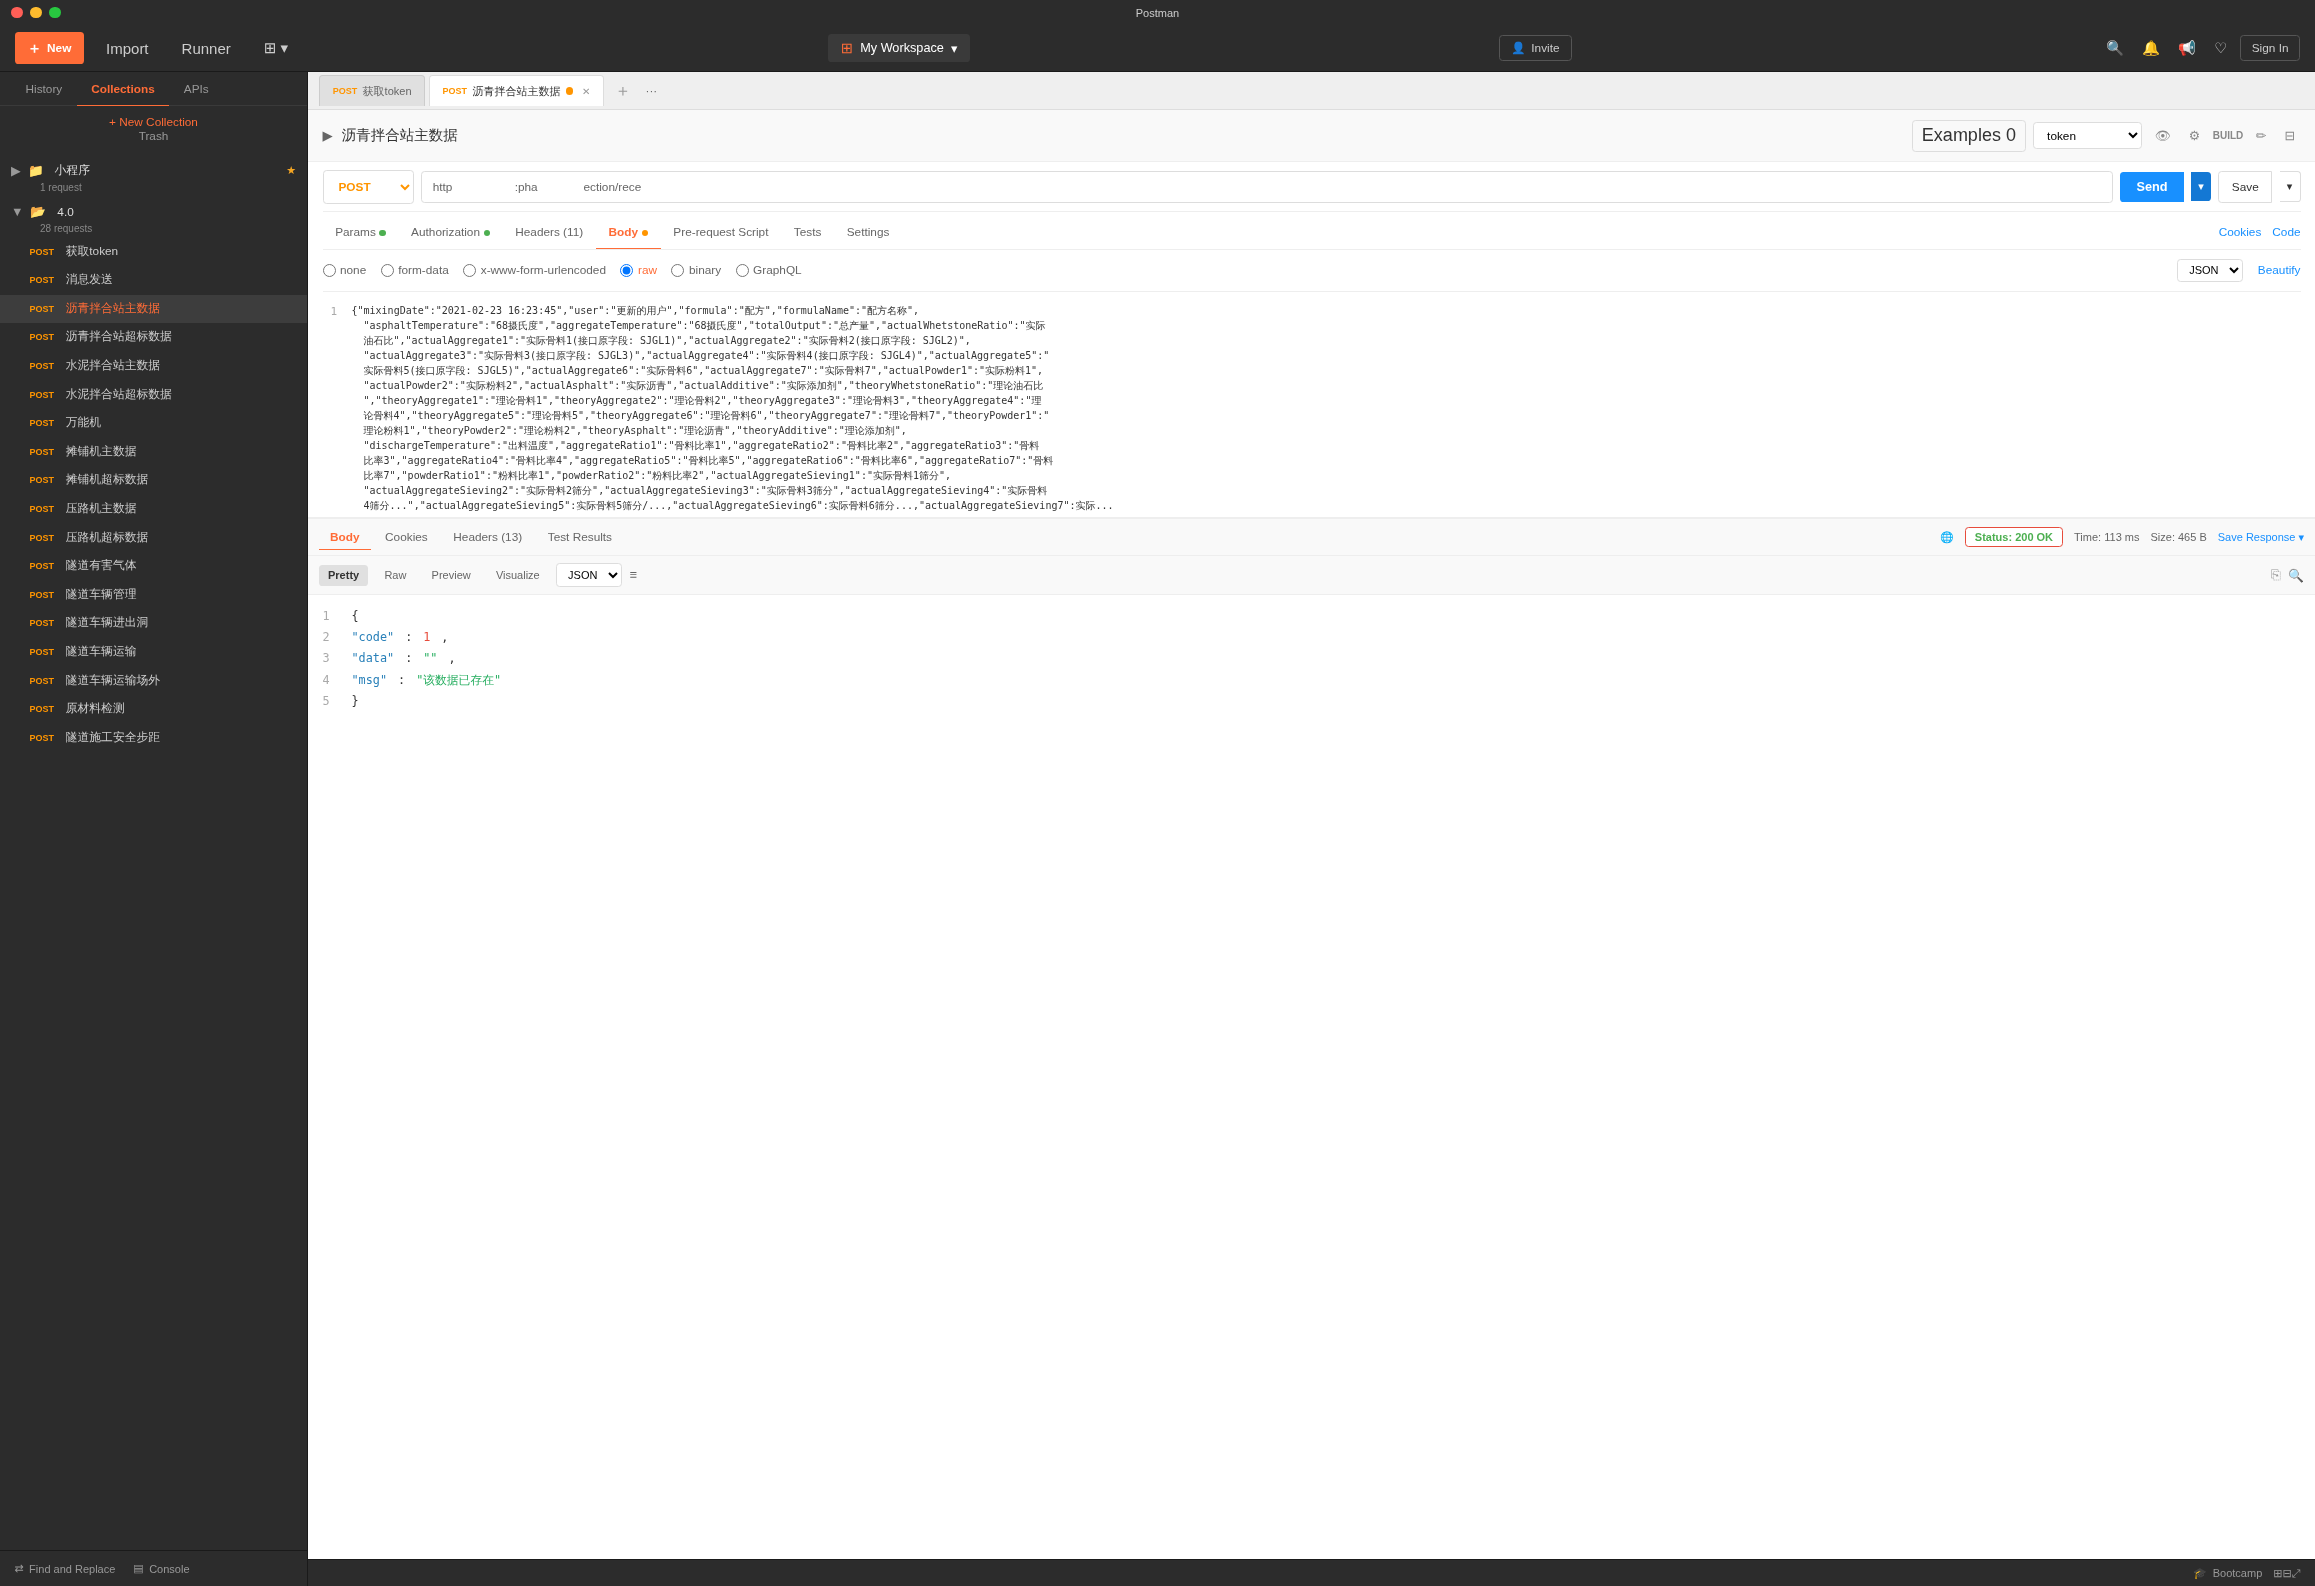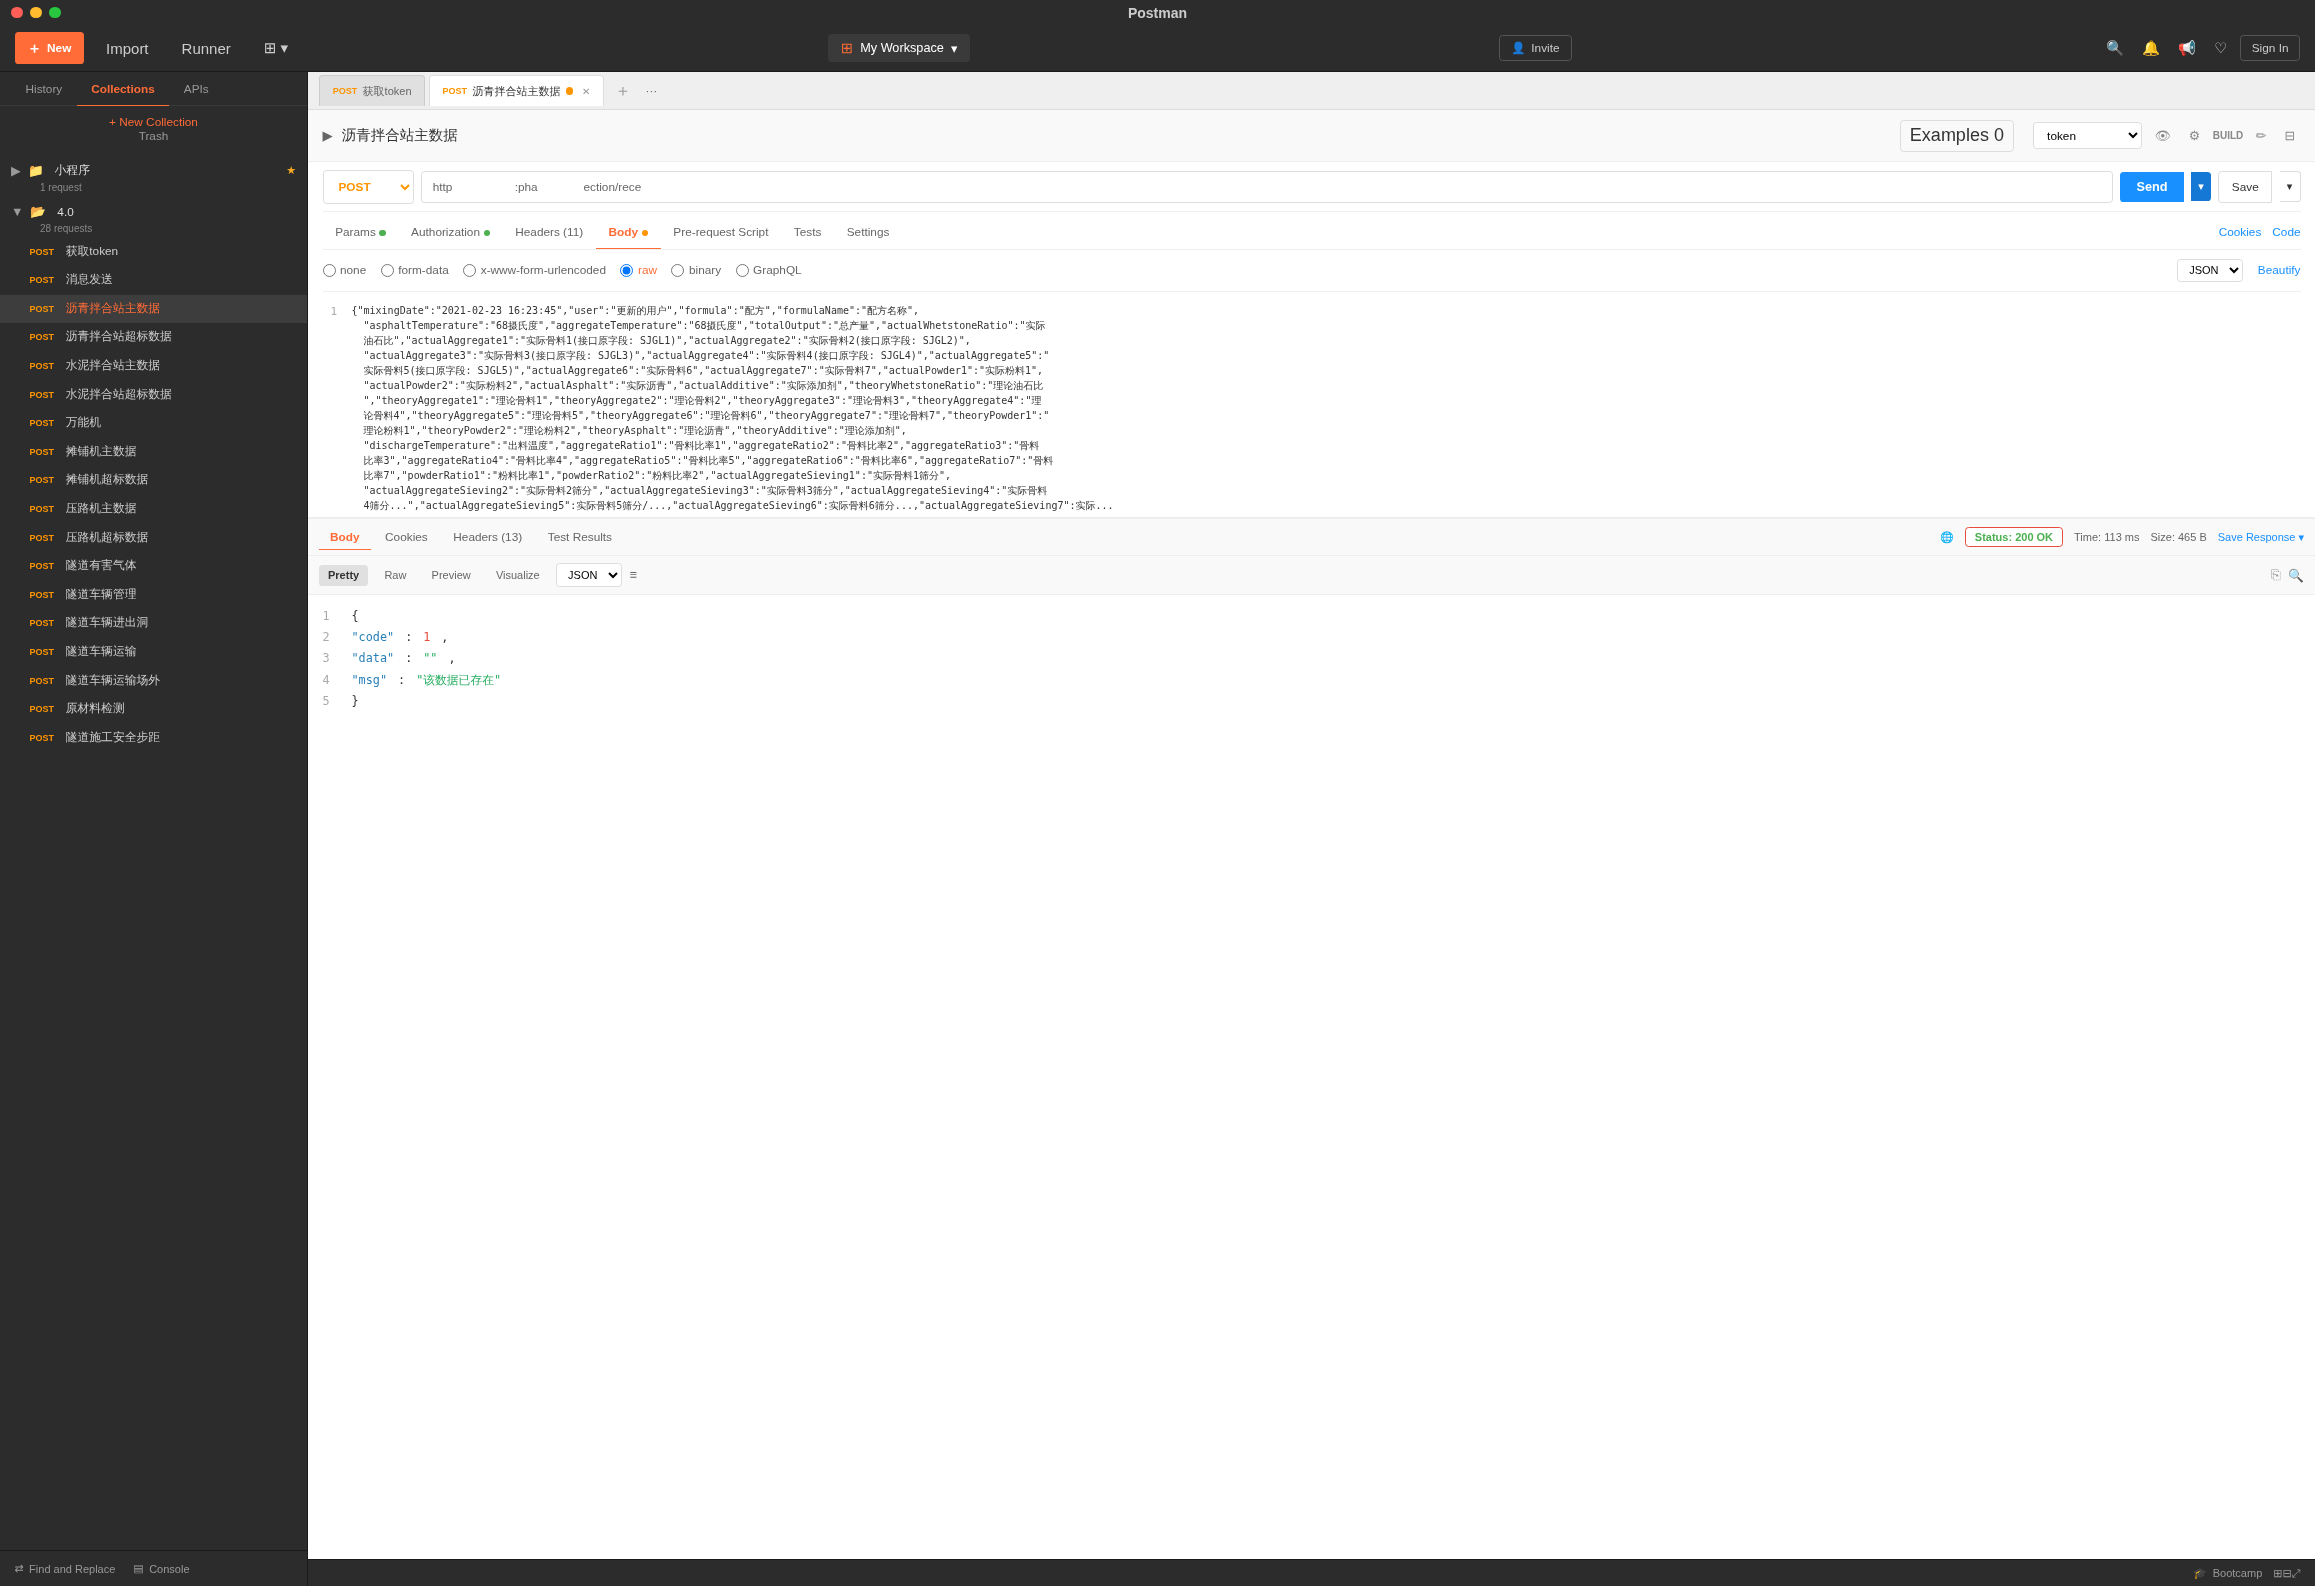--- a/index.html
+++ b/index.html
@@ -12,21 +12,21 @@
       display: flex;
       align-items: center;
       justify-content: center;
       position: relative;
     }
     .traffic-lights { position: absolute; left: 11px; display: flex; gap: 7.2px; }
     .traffic-light { width: 11.8px; height: 11.8px; border-radius: 50%; }
     .tl-red { background: #ff5f57; }
     .tl-yellow { background: #febc2e; }
     .tl-green { background: #28c840; }
-    .title-bar-text { color: #ccc; font-size: 14px; font-weight: bold; }
+    .title-bar-text { color: #ccc; font-size: 11px; }
 
     
     .top-nav {
       background: #2c2c2c;
       height: 47px;
       display: flex;
       align-items: center;
       padding: 0 14.5px;
       gap: 11px;
       border-bottom: 0.9px solid #1a1a1a;
@@ -276,21 +276,20 @@
     .tab-dot { width: 7.2px; height: 7.2px; background: #ff9500; border-radius: 50%; }
     .tab-add { background: transparent; border: none; color: #999; font-size: 16.3px; cursor: pointer; padding: 0 7.2px; }
     .env-select {
       padding: 4.5px 9px;
       border: 0.9px solid #ddd;
       border-radius: 3.6px;
       font-size: 11.8px;
       background: #fff;
       cursor: pointer;
       min-width: 109px;
-      margin-left: 12px;
     }
 
     
     .request-area { padding: 0 14.5px; }
     .request-title-bar {
       display: flex;
       align-items: center;
       padding: 9px 0;
       gap: 9px;
     }

